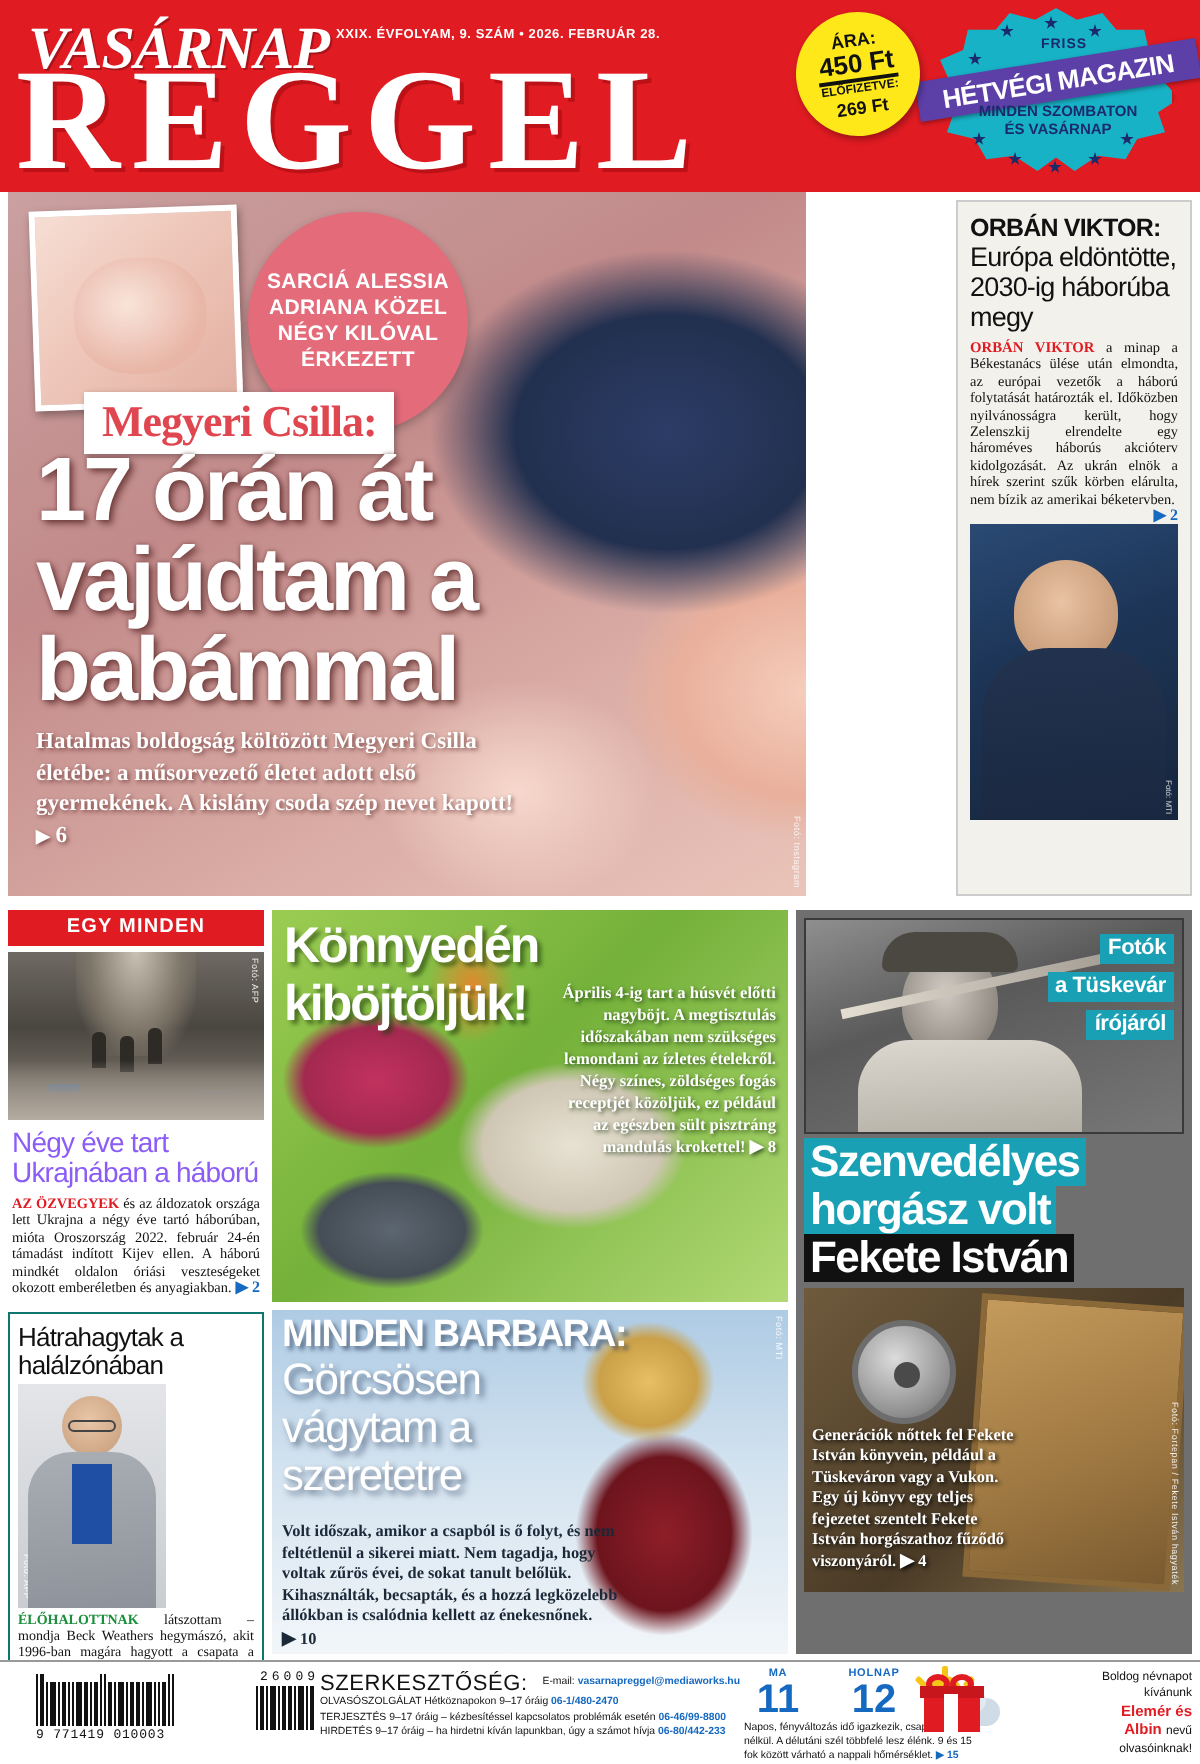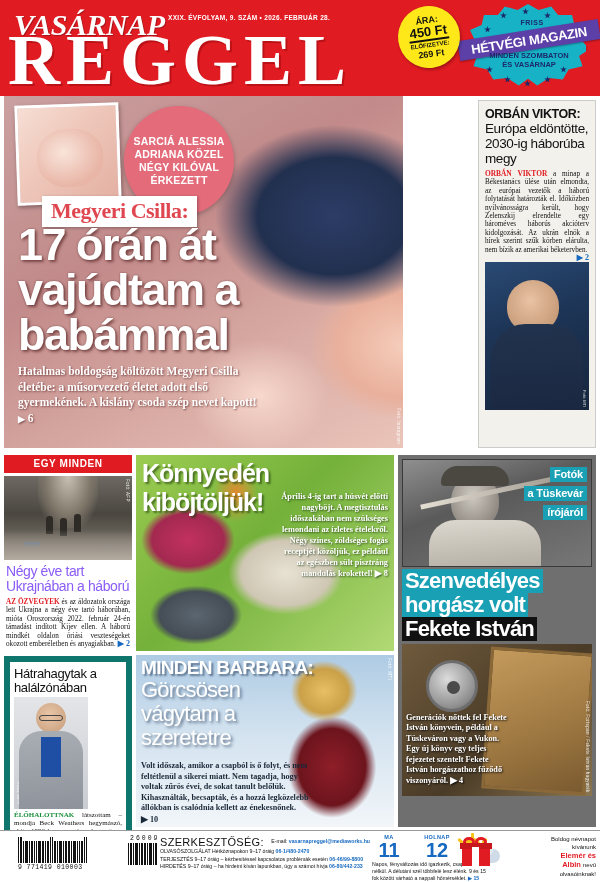--- a/index.html
+++ b/index.html
@@ -217,21 +217,21 @@
     color: #8b5cf6; letter-spacing: -.4px; padding: 0 2px;
   }
   .np-body {
     margin-top: 3px; padding: 0 2px;
     font-family: "Liberation Serif", serif; font-size: 7.2px; line-height: 8.5px;
     color: #111; text-align: justify;
   }
   .np-body b { color: #e01b22; }
 
   .hatra {
-    margin-top: 7px; border: 6px solid #0f766e; padding: 5px 4px; position: relative;
+    margin-top: 7px; border: 1px solid #0f766e; padding: 5px 4px; position: relative;
     background: #fff; height: 182px; overflow: hidden;
   }
   .hatra-title { font-size: 13px; line-height: 14.5px; color: #111; letter-spacing: -.4px; }
   .hatra-body {
     margin-top: 3px; font-family: "Liberation Serif", serif;
     font-size: 7px; line-height: 8.2px; color: #111; text-align: justify;
   }
   .hatra-body b { color: #1a8f3c; }
   .beck-photo {
     float: left; width: 74px; height: 112px; margin: 1px 4px 2px 0; position: relative;

